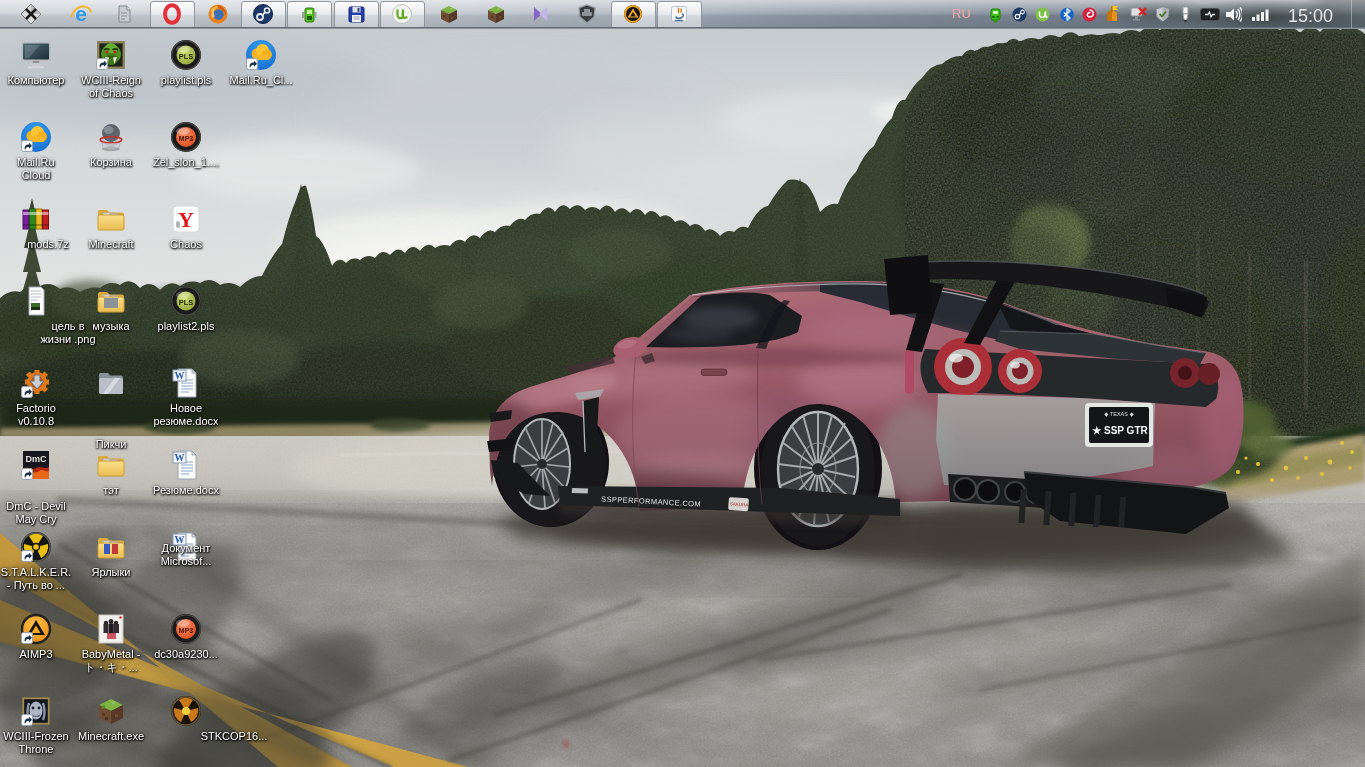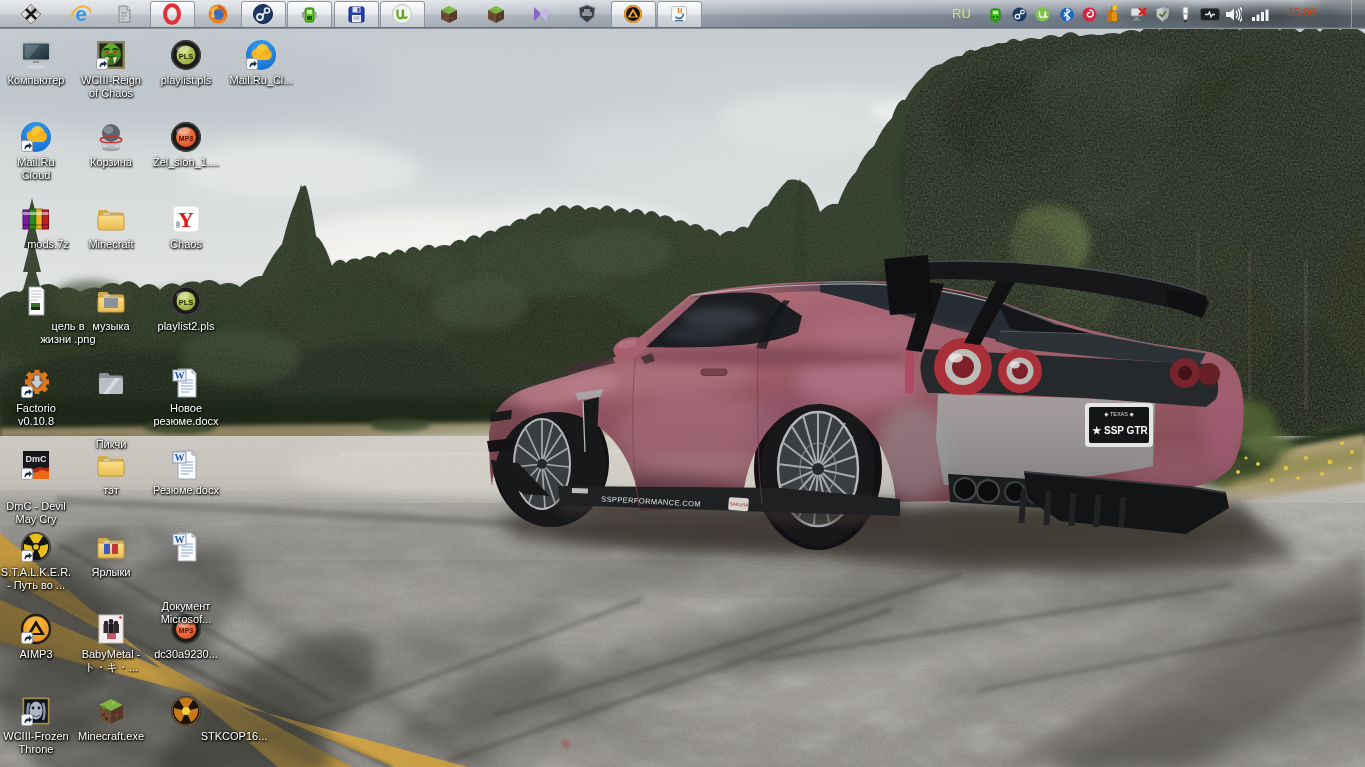--- a/index.html
+++ b/index.html
@@ -525,21 +525,21 @@
       <path d="M11,5.5 L16.5,14.5 L5.5,14.5 Z" fill="#f5aa28"></path>
       <path d="M11,9 L13.8,13.5 L8.2,13.5 Z" fill="#141416"></path>
     </svg>
 <svg class="tico" style="left:668px;" width="22" height="22">
       <rect x="3.5" y="3.5" width="15" height="15" rx="2" fill="#f4f6f8" stroke="#b8c2cc"></rect>
       <path d="M8,13.5 C8,16 14,16 14,13.5" fill="none" stroke="#4a6e96" stroke-width="1.6"></path>
       <path d="M14,13.5 C16,13.5 16,11 14,11" fill="none" stroke="#4a6e96" stroke-width="1.3"></path>
       <path d="M10,5 C12,6.5 9,8 11,10 M13,5.5 C14.5,7 12,8 13.5,9.8" fill="none" stroke="#e07818" stroke-width="1.4"></path>
       <path d="M7,17.5 L15,17.5" stroke="#4a6e96" stroke-width="1.2"></path>
     </svg>
-<div class="tray" style="left:952px;top:6px;color:#bef264;font-size:13px;">RU</div>
+<div class="tray" style="left:952px;top:6px;color:#fca5a5;font-size:13px;">RU</div>
 <svg class="tray" style="left:988px;top:7px;" width="15" height="16">
       <rect x="3" y="2" width="9" height="11" rx="2" fill="#3ec418" stroke="#1a7a06"></rect>
       <rect x="5" y="4" width="5" height="3" fill="#d2f8c0"></rect>
       <circle cx="5.5" cy="10" r="1.2" fill="#0e5c02"></circle>
       <circle cx="9.5" cy="10" r="1.2" fill="#0e5c02"></circle>
       <rect x="6" y="13" width="3" height="2.5" fill="#2a9a0a"></rect>
     </svg>
 <svg class="tray" style="left:1012px;top:7px;" width="15" height="15">
       <circle cx="7.5" cy="7.5" r="7" fill="#1b3a66"></circle>
       <circle cx="5.5" cy="9.5" r="2.2" fill="none" stroke="#eef2f6" stroke-width="1.3"></circle>
@@ -588,21 +588,21 @@
 <svg class="tray" style="left:1224px;top:6px;" width="18" height="17">
       <polygon points="2,6 6,6 10,2.5 10,14.5 6,11 2,11" fill="#f2f4f5"></polygon>
       <path d="M12,5 C13.5,7 13.5,10 12,12 M14,3 C16.5,6 16.5,11 14,14 M16,1.5 C19.5,5 19.5,12 16,15.5" stroke="#f2f4f5" stroke-width="1.4" fill="none"></path>
     </svg>
 <svg class="tray" style="left:1251px;top:7px;" width="18" height="15">
       <rect x="1" y="10" width="3" height="4" fill="#f0f2f4"></rect>
       <rect x="5.5" y="7.5" width="3" height="6.5" fill="#f0f2f4"></rect>
       <rect x="10" y="5" width="3" height="9" fill="#f0f2f4"></rect>
       <rect x="14.5" y="2.5" width="3" height="11.5" fill="#f0f2f4"></rect>
     </svg>
-<div class="tray" style="left:1288px;top:6px;color:#c2410c;font-size:11px;">15:00</div>
+<div class="tray" style="left:1288px;top:6px;color:#e5e5e5;font-size:18px;">15:00</div>
 <div class="tray" style="left:1351px;top:0;width:1px;height:28px;background:rgba(255,255,255,.35);"></div>
 
 <svg class="dicon" style="left:0;top:0;" width="1365" height="767" viewBox="0 0 1365 767">
 <defs>
 <linearGradient id="foldg" x1="0" y1="0" x2="0" y2="1">
           <stop offset="0" stop-color="#fbe08a"></stop>
           <stop offset="1" stop-color="#e9bc52"></stop>
         </linearGradient>
 <radialGradient id="plsg" cx=".4" cy=".35" r=".8">
           <stop offset="0" stop-color="#d3e27c"></stop>
@@ -855,20 +855,20 @@
 <div class="dlabel" style="left:74px;top:320px;width:74px;">музыка</div>
 <div class="dlabel" style="left:149px;top:320px;width:74px;">playlist2.pls</div>
 <div class="dlabel" style="left:-1px;top:402px;width:74px;">Factorio<br>v0.10.8</div>
 <div class="dlabel" style="left:74px;top:402px;width:74px;margin-top:36px;">Пикчи</div>
 <div class="dlabel" style="left:149px;top:402px;width:74px;">Новое<br>резюме.docx</div>
 <div class="dlabel" style="left:-1px;top:500px;width:74px;">DmC - Devil<br>May Cry</div>
 <div class="dlabel" style="left:74px;top:484px;width:74px;">тэт</div>
 <div class="dlabel" style="left:149px;top:484px;width:74px;">Резюме.docx</div>
 <div class="dlabel" style="left:-3px;top:566px;width:78px;">S.T.A.L.K.E.R.<br>- Путь во ...</div>
 <div class="dlabel" style="left:74px;top:566px;width:74px;">Ярлыки</div>
-<div class="dlabel" style="left:149px;top:600px;width:74px;">Документ<br>Microsof...</div>
+<div class="dlabel" style="left:149px;top:542px;width:74px;">Документ<br>Microsof...</div>
 <div class="dlabel" style="left:-1px;top:648px;width:74px;">AIMP3</div>
 <div class="dlabel" style="left:74px;top:648px;width:74px;">BabyMetal -<br>ト・キ・...</div>
 <div class="dlabel" style="left:149px;top:648px;width:74px;">dc30a9230...</div>
 <div class="dlabel" style="left:-2px;top:730px;width:76px;">WCIII-Frozen<br>Throne</div>
 <div class="dlabel" style="left:72px;top:730px;width:78px;">Minecraft.exe</div>
 <div class="dlabel" style="left:149px;top:730px;width:74px;margin-left:48px;">STKCOP16...</div>
 </div>
 
 </body></html>

